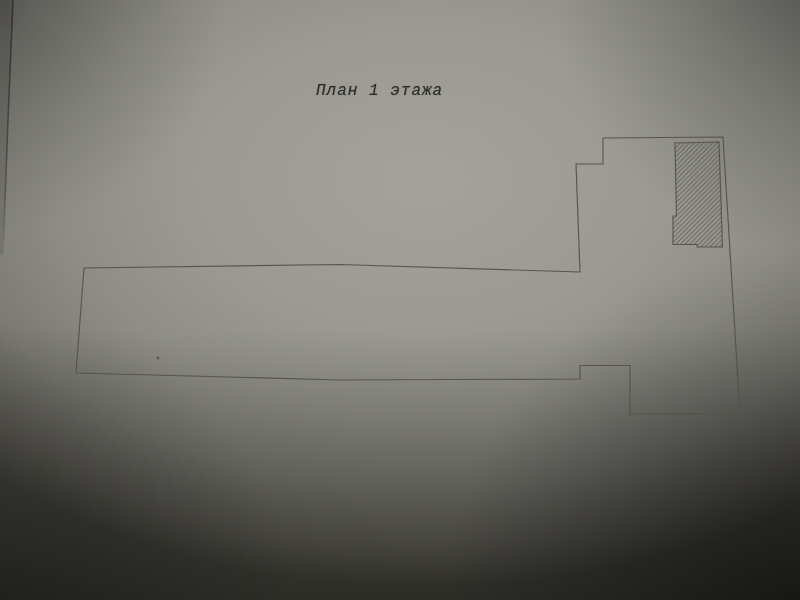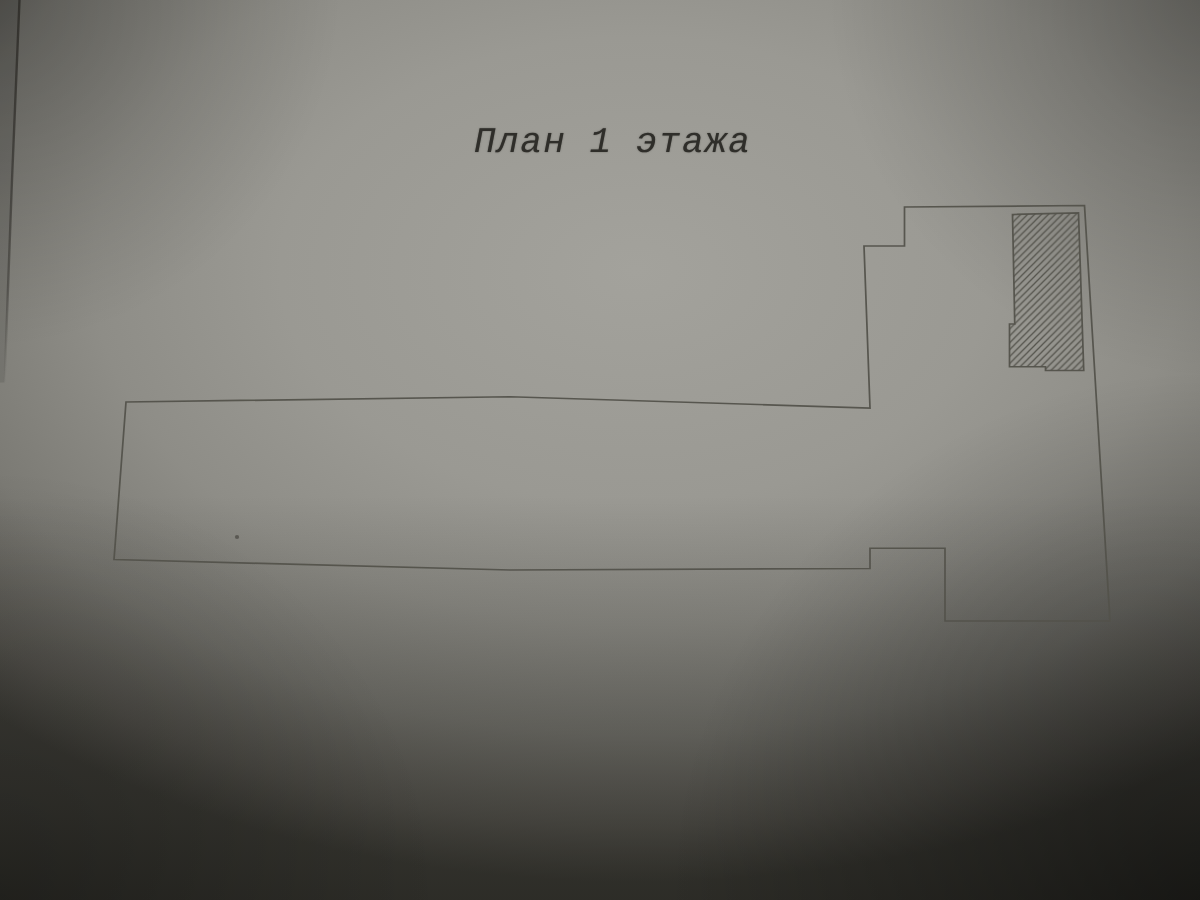--- a/index.html
+++ b/index.html
@@ -18,21 +18,21 @@
   }
   .plan-svg{
     position:absolute;left:0;top:0;
     filter:blur(0.3px);
   }
   .plan-title{
     position:absolute;
     left:316px;top:82px;
     font-family:"Liberation Mono","DejaVu Sans Mono",monospace;
     font-style:italic;
-    font-size:24px;
+    font-size:16px;
     letter-spacing:1px;
     color:#2f2e2a; 
     text-shadow:0 0 1px rgba(47,46,42,0.6);
     filter:blur(0.25px);
     white-space:nowrap;
   }
 </style>
 </head>
 <body>
 

